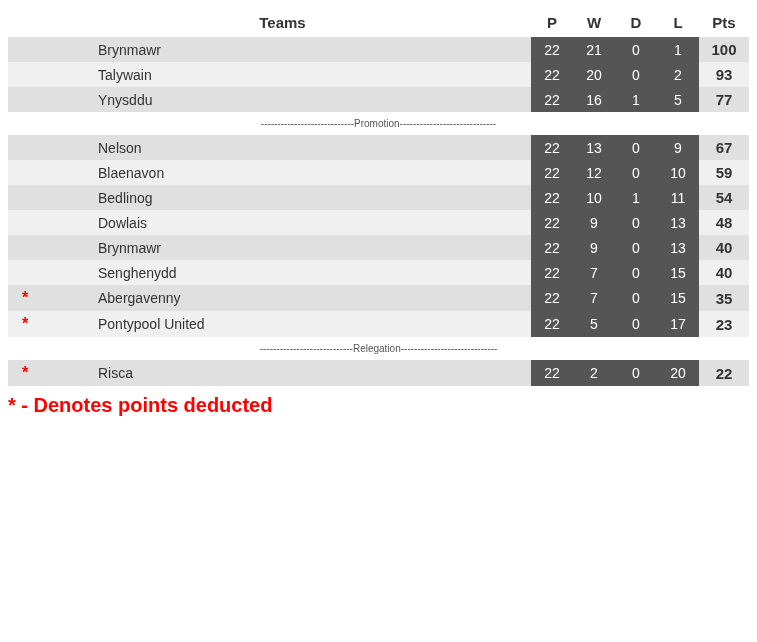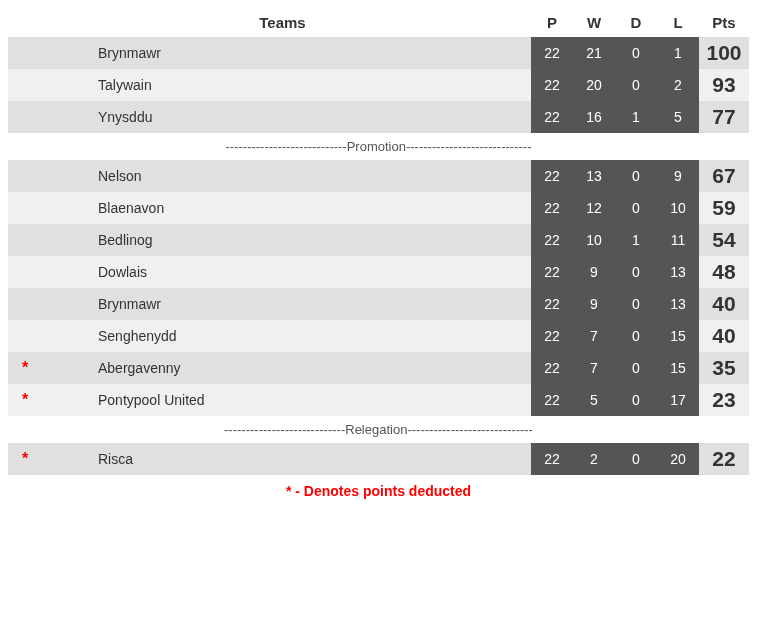--- a/index.html
+++ b/index.html
@@ -43,45 +43,45 @@
       text-align: center;
       background: #555;
       color: #fff;
       font-size: 14px;
       width: 42px;
       padding: 4px 2px;
     }
     .pts-cell {
       text-align: center;
       font-weight: bold;
-      font-size: 21px;
+      font-size: 15px;
       color: #333;
       width: 50px;
     }
     .separator-row td {
       text-align: center;
       padding: 6px 0;
       color: #555;
-      font-size: 13px;
+      font-size: 10px;
       border: none;
       background: #fff;
     }
     .asterisk-cell {
       text-align: center;
       color: red;
       font-weight: bold;
       font-size: 16px;
       width: 30px;
       padding-left: 10px;
     }
     .footnote {
-      text-align: center;
+      text-align: left;
       color: red;
       font-weight: bold;
-      font-size: 14px;
+      font-size: 20px;
       padding: 8px 0 6px 0;
     }
     .top-section tr:nth-child(odd) {
       background: #e0e0e0;
     }
     .top-section tr:nth-child(even) {
       background: #f0f0f0;
     }
     .mid-section tr:nth-child(odd) {
       background: #e0e0e0;

